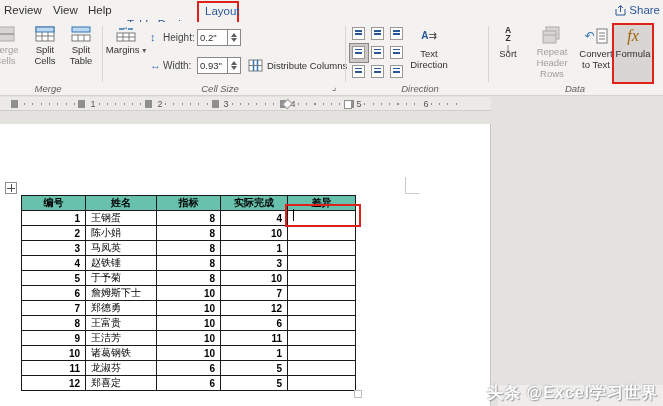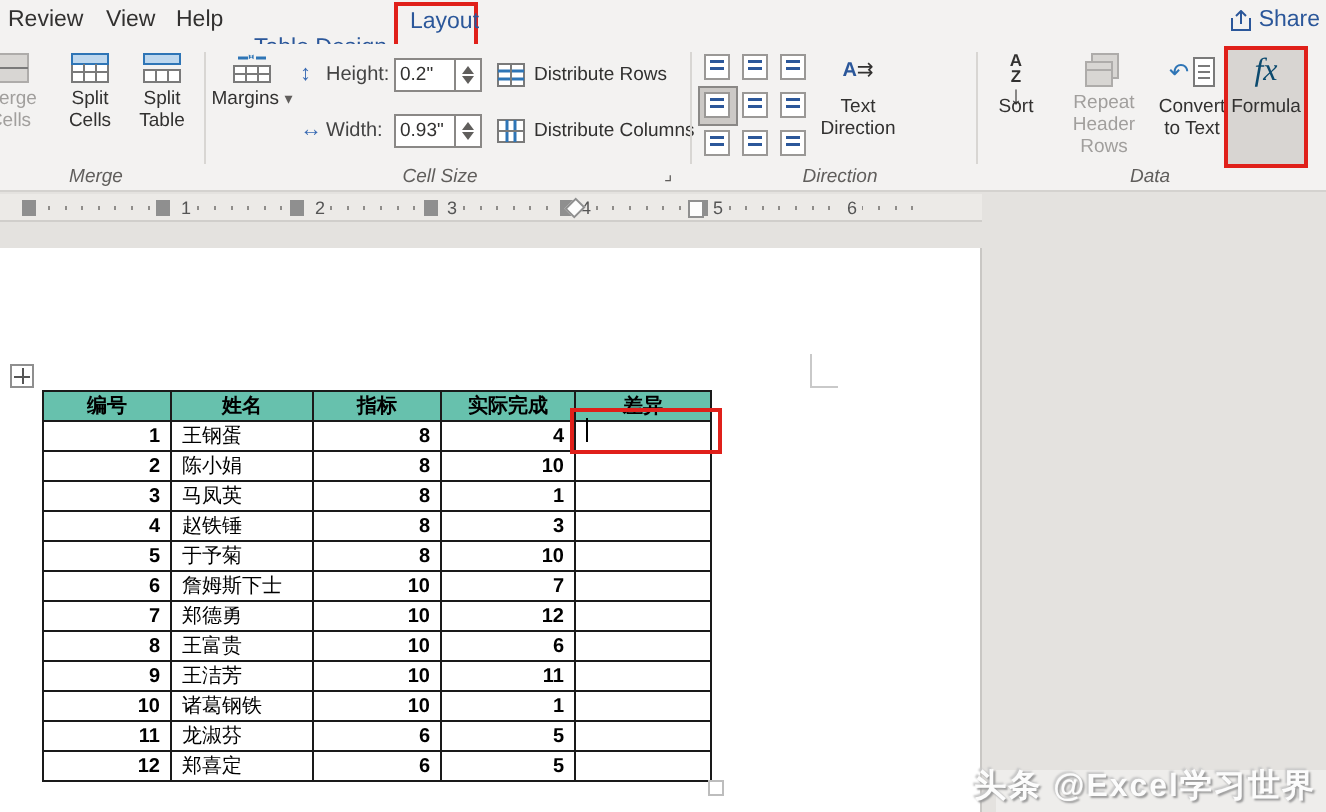--- a/index.html
+++ b/index.html
@@ -38,21 +38,21 @@
   .alg { position:absolute; width:18px; height:18px; display:flex; padding:2px; }
   .alg .cell { width:13px; height:13px; background:#fff; border:1px solid #9a9896; display:flex; padding:2px; }
   .alg.sel { background:#ccc9c6; outline:1px solid #8a8886; }
   .alg .lines { width:7px; height:7px; background:repeating-linear-gradient(#2b579a 0 1.5px, transparent 1.5px 3.4px); }
   .c0 .cell { justify-content:flex-start; } .c1 .cell { justify-content:center; } .c2 .cell { justify-content:flex-end; }
   .r0 .cell { align-items:flex-start; } .r1 .cell { align-items:center; } .r2 .cell { align-items:flex-end; }
 
   .sorticon { display:inline-flex; align-items:center; gap:1px; }
   .sortAZ { display:flex; flex-direction:column; font-size:8.5px; line-height:8px; font-weight:bold; color:#323130; }
   .sortarrow { font-size:13px; color:#323130; }
-  .fxicon { font-family:"Liberation Serif", serif; font-style:italic; font-size:16px; color:#0c4a6e; line-height:20px;text-align:center; }
+  .fxicon { font-family:"Liberation Serif", serif; font-style:italic; font-size:16px; color:#a16207; line-height:20px;text-align:center; }
   .formula-redbox { position:absolute; left:612px; top:1px; width:42px; height:61px; border:2.5px solid #e0201a; background:#d8d5d2; }
   .tdic { font-size:10px; font-weight:bold; color:#2b579a; }
   .tdarr { font-size:10px; color:#323130; }
 
   
   .rulerbar { position:absolute; left:0; top:97px; width:491px; height:14px; background:#eceae7; border-bottom:1px solid #d0cecb; }
   .ticks { position:absolute; left:24px; width:440px; top:6px; height:2px; background:repeating-linear-gradient(to right, #8f8d8a 0 1px, transparent 1px 8.3px); }
   .rnum { position:absolute; top:2px; width:10px; text-align:center; font-size:9px; color:#555; background:#eceae7; }
   .colmark { position:absolute; top:3px; width:7px; height:8px; background:#8f8f8f; }
   .indent1 { position:absolute; left:284px; top:3px; width:7px; height:8px; background:#fdfdfd; border:1px solid #8f8f8f; transform:rotate(45deg); }
@@ -169,29 +169,20 @@
     <div class="rowctl" style="left:150px;top:34px">
       <span class="hwic">↔</span>
       <span>Width:</span>
     </div>
     <input class="spinbox" style="left: 197px; top: 35px;" value="0.93&quot;">
     <span class="spinner" style="left:228px;top:35px">
         <i class="up"></i>
         <i class="dn"></i>
       </span>
 
-    <div class="distbtn" style="left:248px;top:6px">
-      <svg width="15" height="13">
-          <rect class="tbl" x="1" y="1" width="13" height="11"></rect>
-          <line class="bln" x1="1" y1="4.5" x2="14" y2="4.5"></line>
-          <line class="bln" x1="1" y1="8.5" x2="14" y2="8.5"></line>
-          <line class="ln" x1="7.5" y1="1" x2="7.5" y2="12"></line>
-        </svg>
-      <span>Distribute Rows</span>
-    </div>
     <div class="distbtn" style="left:248px;top:34px">
       <svg width="15" height="13">
           <rect class="tbl" x="1" y="1" width="13" height="11"></rect>
           <line class="bln" x1="5.5" y1="1" x2="5.5" y2="12"></line>
           <line class="bln" x1="9.5" y1="1" x2="9.5" y2="12"></line>
           <line class="ln" x1="1" y1="6.5" x2="14" y2="6.5"></line>
         </svg>
       <span>Distribute Columns</span>
     </div>
     <div class="grouplabel" style="left:190px;width:60px">Cell Size</div>

